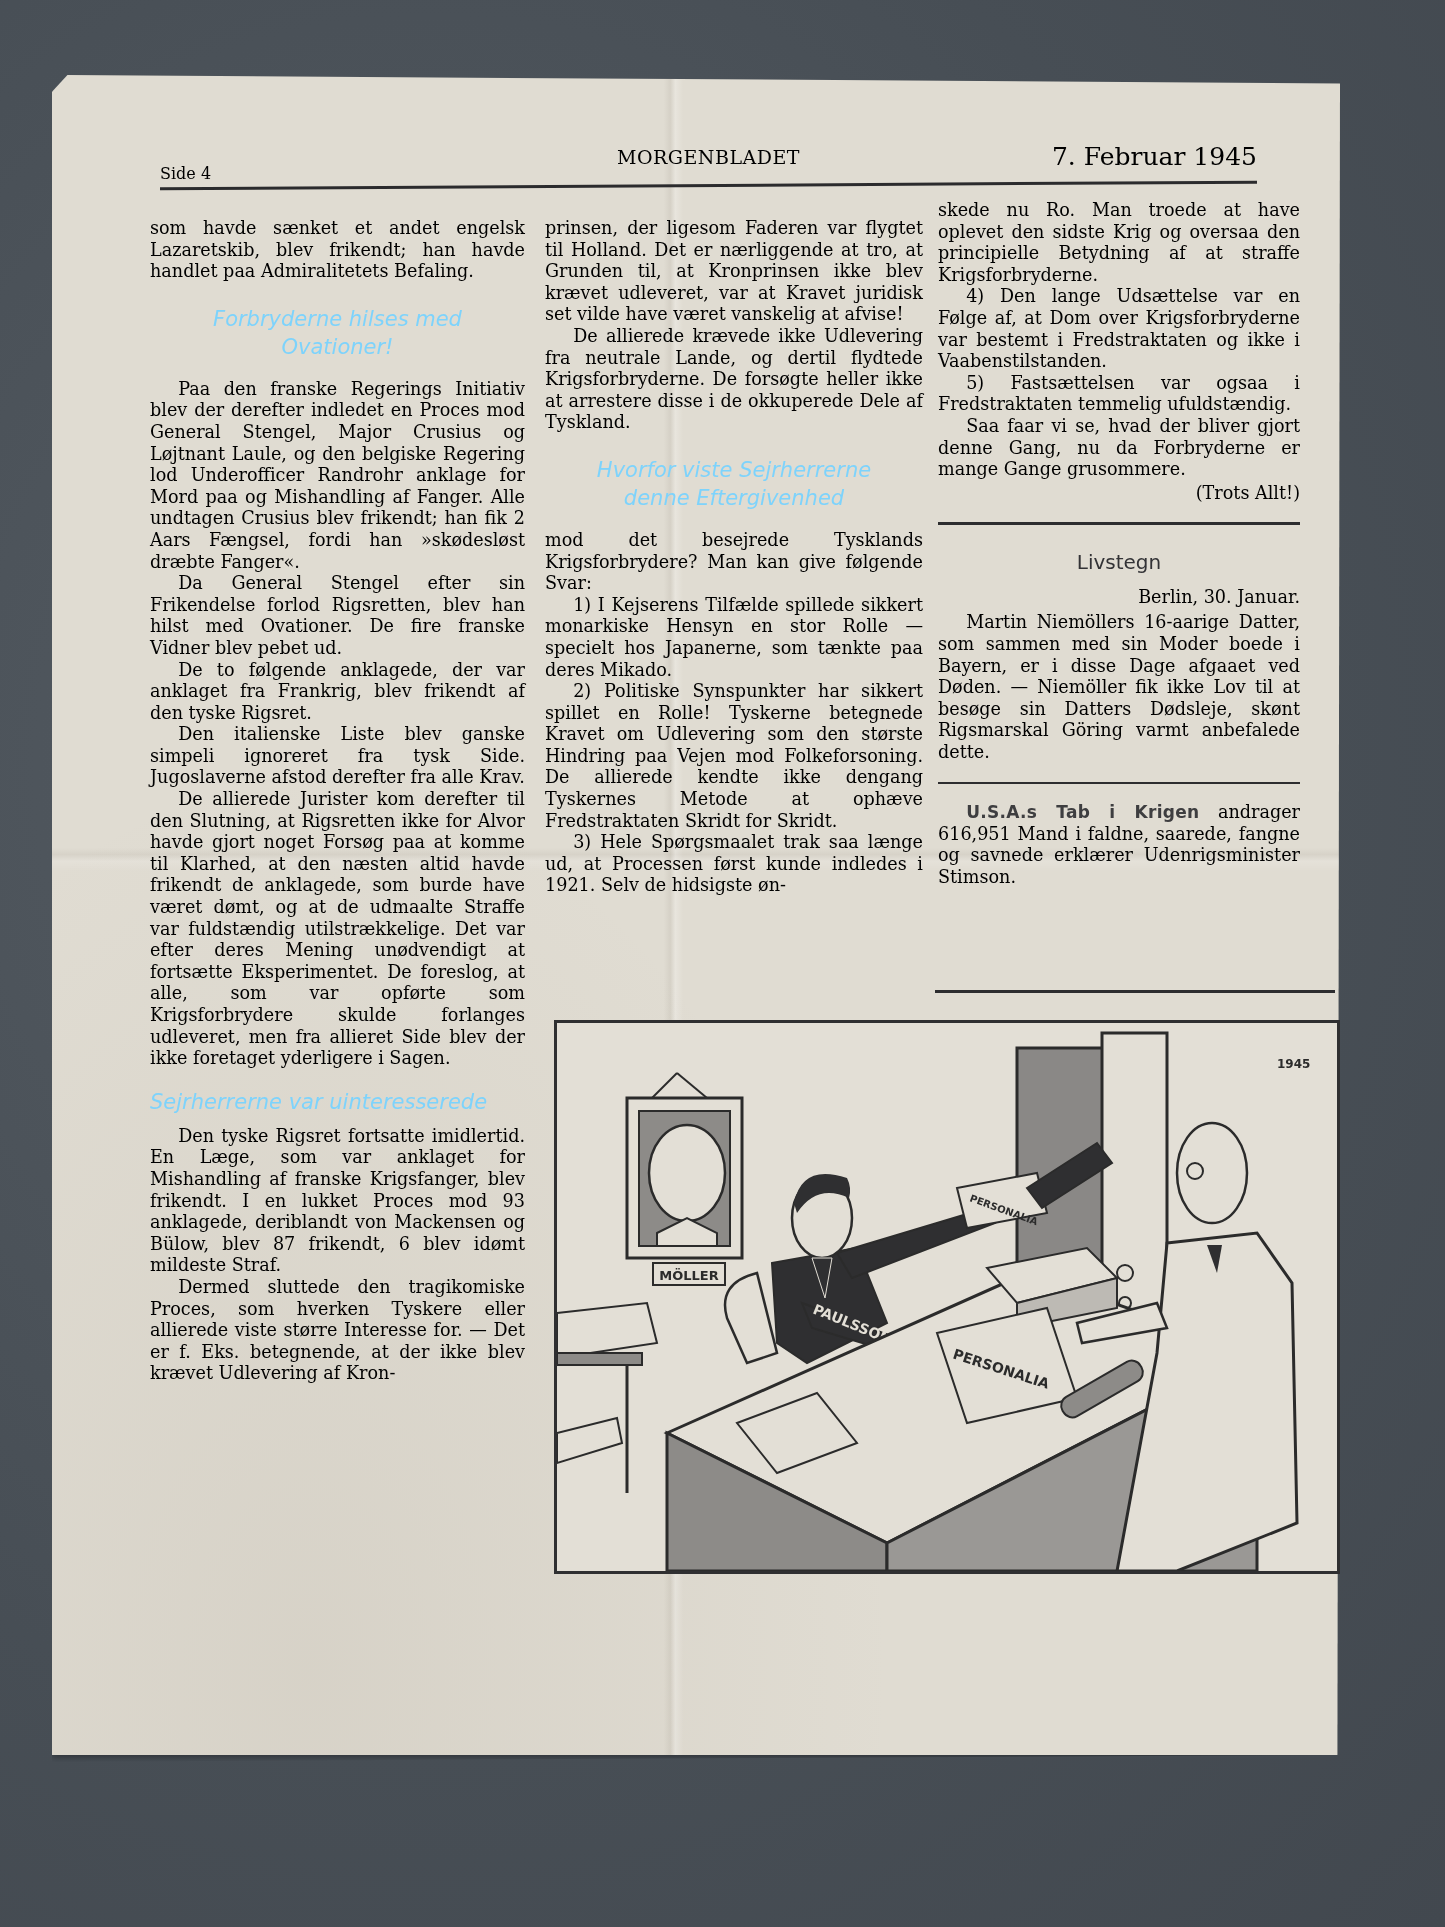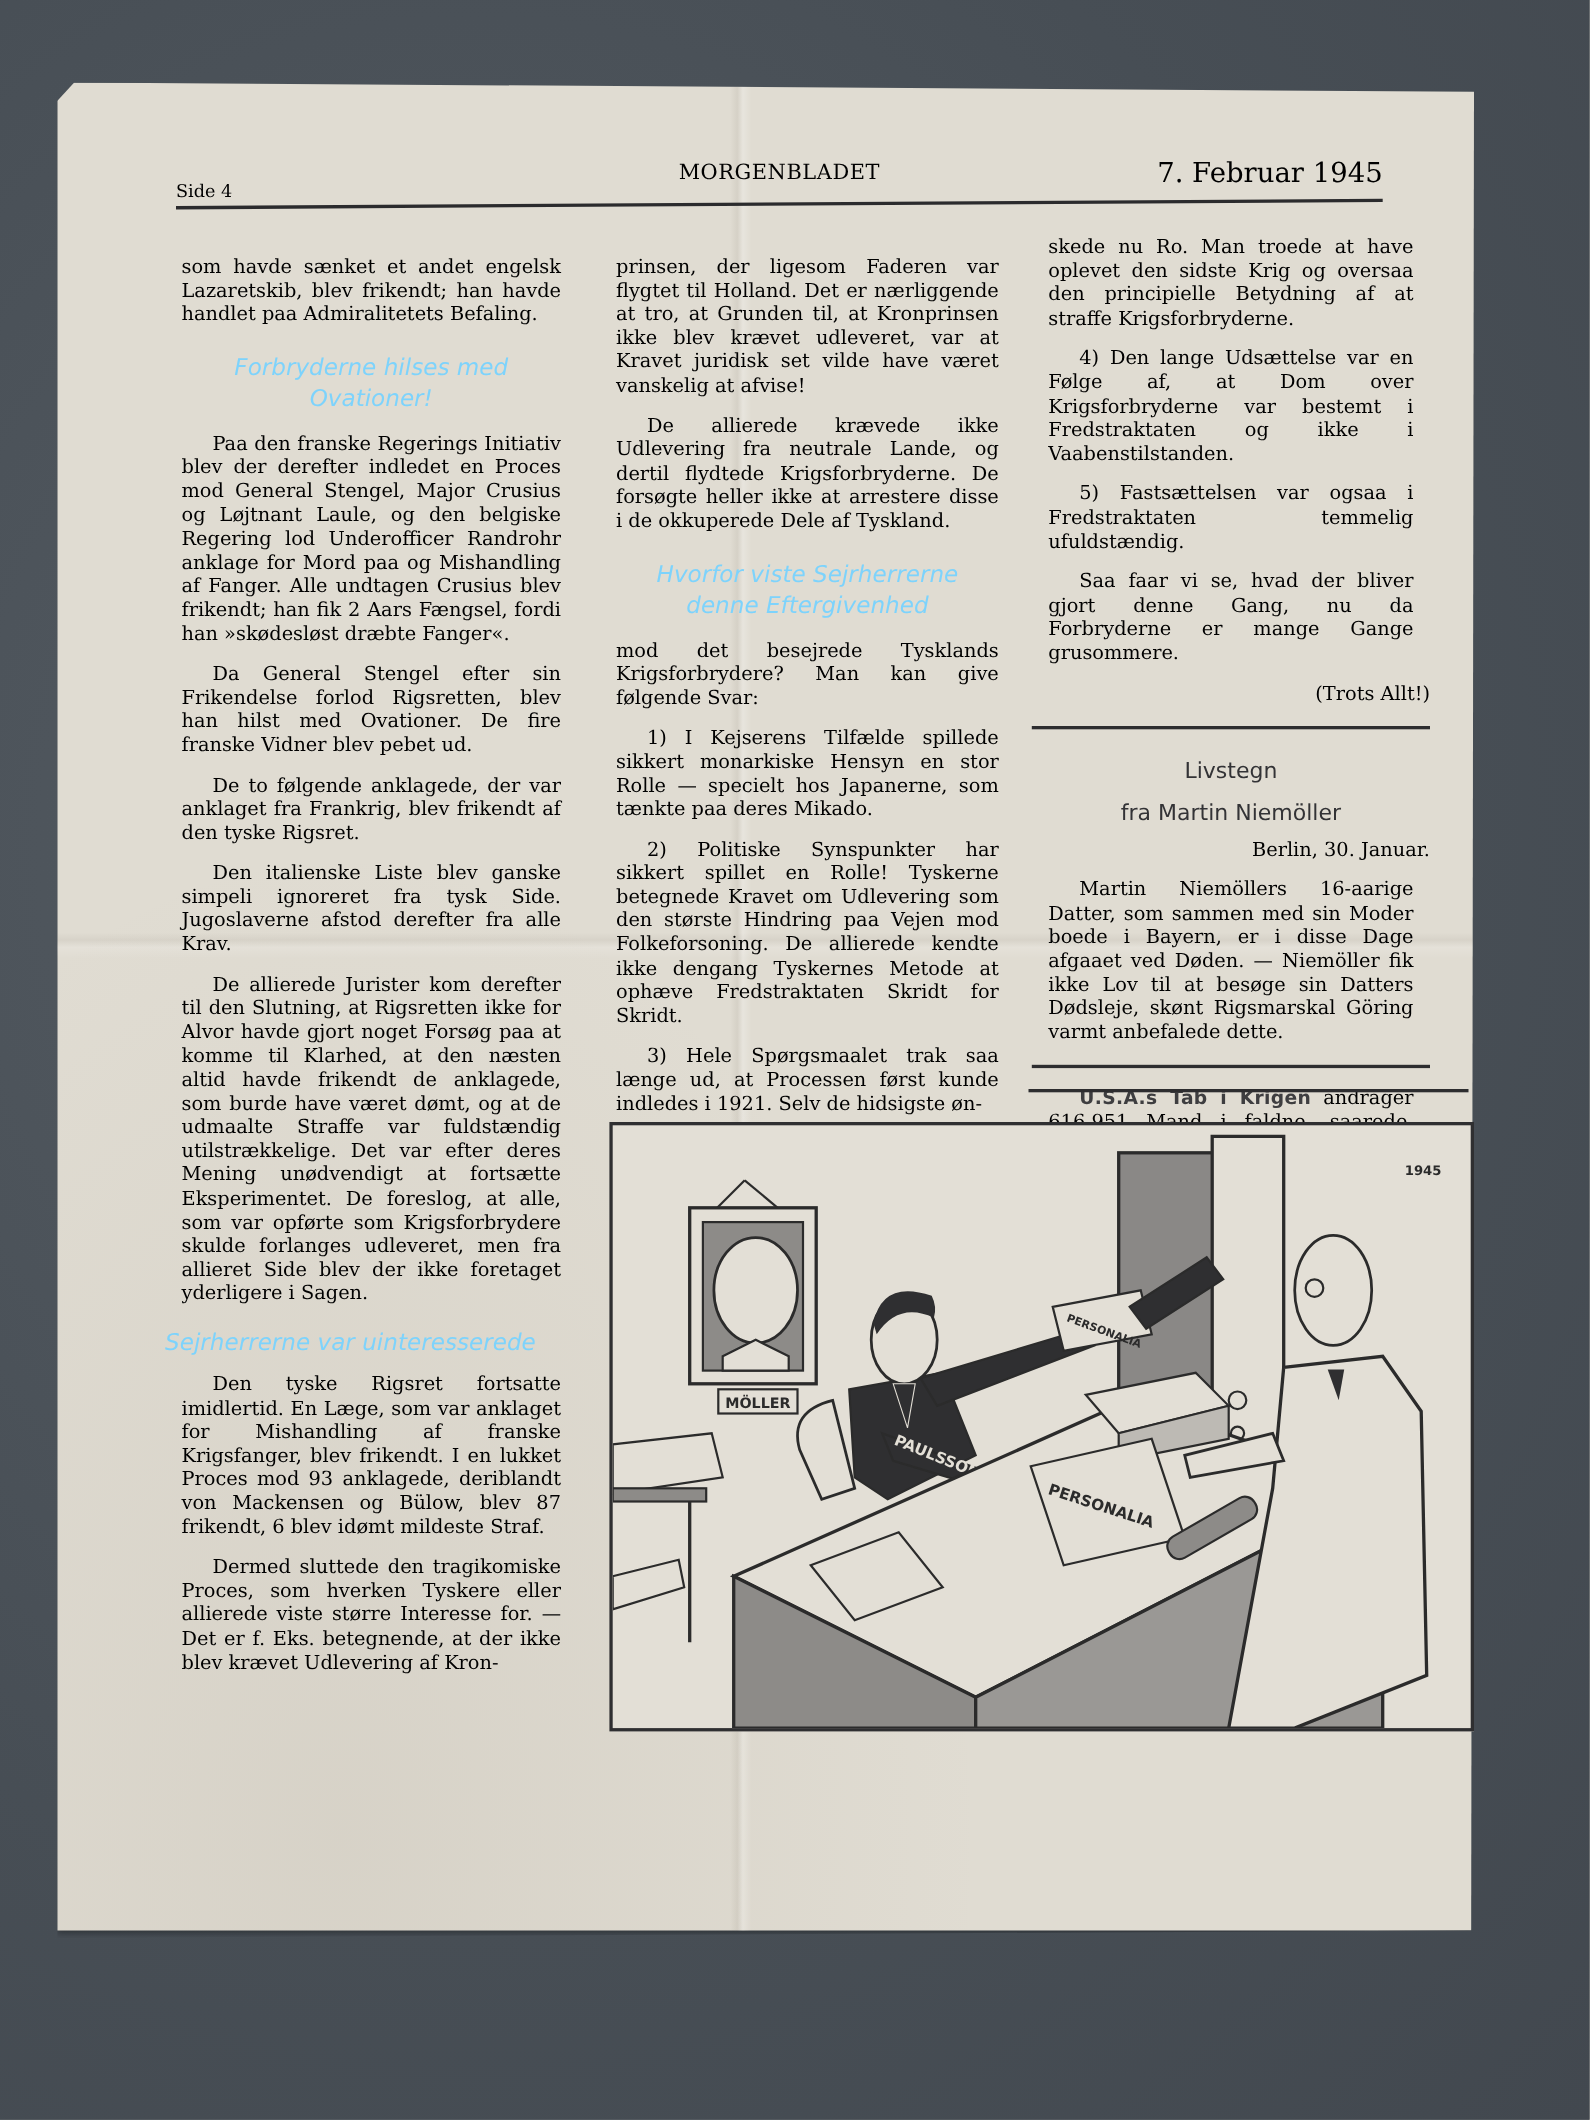--- a/index.html
+++ b/index.html
@@ -23,21 +23,21 @@
   }
   .masthead {
     position:absolute; left:160px; top:140px; width:1097px; height:46px;
   }
   .masthead .side { position:absolute; left:0; top:24px; font-size:16px;text-align:center; }
   .masthead .title { position:absolute; left:0; width:100%; text-align:center; top:6px; font-size:19px; letter-spacing:0.5px; }
   .masthead .date { position:absolute; right:0; top:2px; font-size:25px; }
   .masthead .rule { position:absolute; left:0; right:0; top:44px; height:3px; background:#2b2b2d; transform:rotate(-0.35deg); }
 
   .col { position:absolute; font-size:17.6px; line-height:21.6px; text-align:justify; }
-  .col p { margin:15px; text-indent:1.6em; }
+  .col p { margin:0; text-indent:1.6em; }
   .col p.noindent { text-indent:0; }
   .col1 { left:150px; top:218px; width:375px; }
   .col2 { left:545px; top:218px; width:378px; }
   .col3 { left:938px; top:200px; width:362px; }
 
   .subhead {
     font-family:"DejaVu Sans", "Liberation Sans", sans-serif;
     font-style:italic; font-size:21px; line-height:28px;
     text-align:center; margin:22px 0 18px 0; color:#7dd3fc;
   }
@@ -105,21 +105,20 @@
 
 <div class="col col3">
   <p class="noindent">skede nu Ro. Man troede at have oplevet den sidste Krig og oversaa den principielle Betydning af at straffe Krigsforbryderne.</p>
   <p>4) Den lange Udsættelse var en Følge af, at Dom over Krigsforbryderne var bestemt i Fredstraktaten og ikke i Vaabenstilstanden.</p>
   <p>5) Fastsættelsen var ogsaa i Fredstraktaten temmelig ufuldstændig.</p>
   <p>Saa faar vi se, hvad der bliver gjort denne Gang, nu da Forbryderne er mange Gange grusommere.</p>
   <div class="sig">(Trots Allt!)</div>
   <div class="hr"></div>
   <div class="big-title">
     <div>Livstegn</div>
-    <div>fra Martin Niemöller</div>
   </div>
   <div class="dateline">Berlin, 30. Januar.</div>
   <p>Martin Niemöllers 16-aarige Datter, som sammen med sin Moder boede i Bayern, er i disse Dage afgaaet ved Døden. — Niemöller fik ikke Lov til at besøge sin Datters Dødsleje, skønt Rigsmarskal Göring varmt anbefalede dette.</p>
   <div class="hr"></div>
   <p><span class="boldlead">U.S.A.s Tab i Krigen</span> <span>andrager 616,951 Mand i faldne, saarede, fangne og savnede erklærer Udenrigsminister Stimson.</span></p>
 </div>
 
 <div style="position:absolute; left:935px; top:990px; width:400px; height:2.5px; background:#2d2d2f;"></div>
 
 <div class="cartoon">

